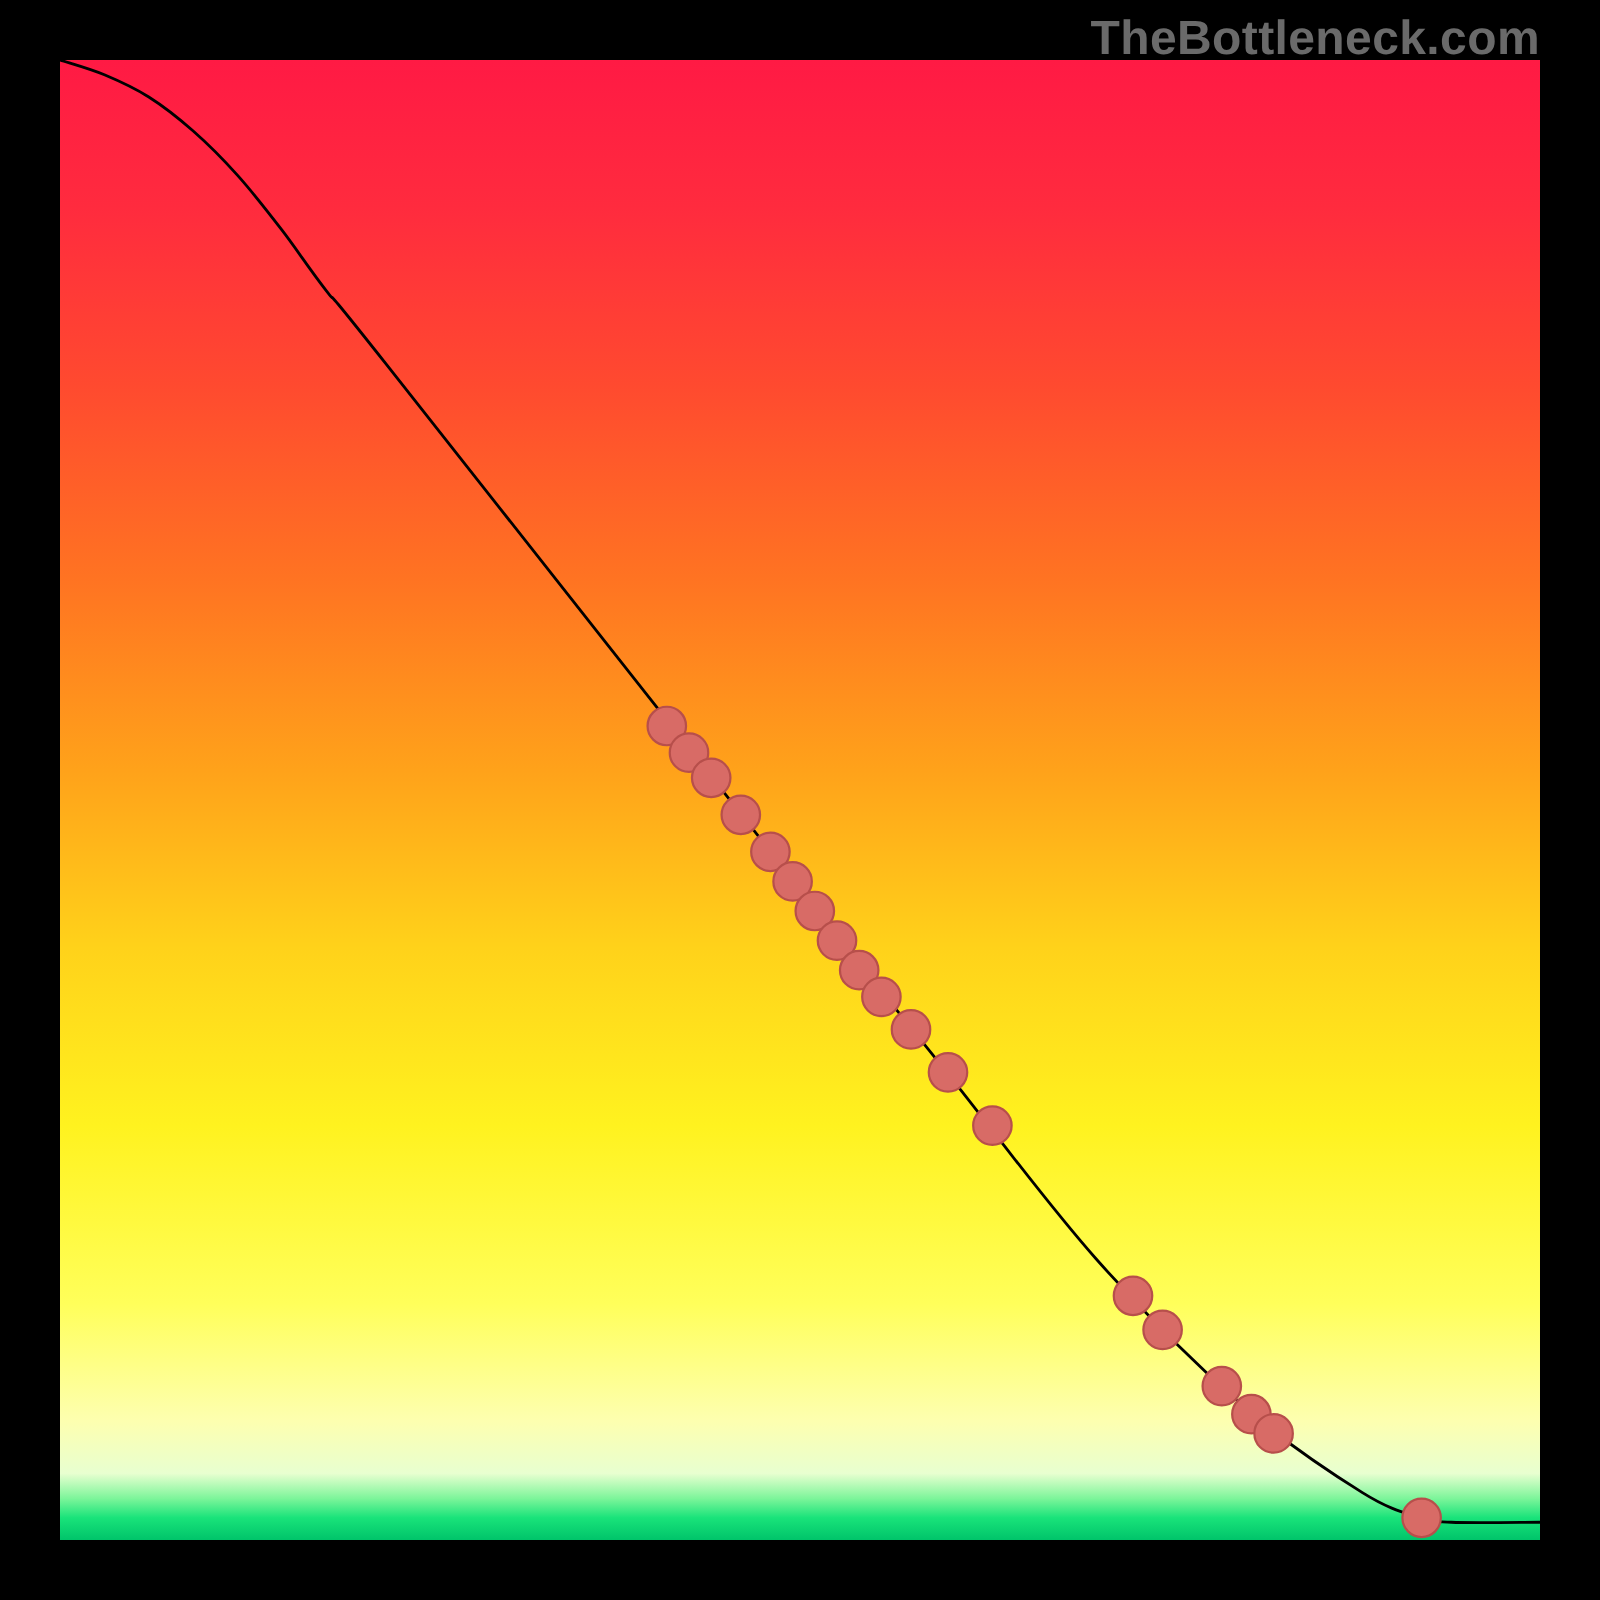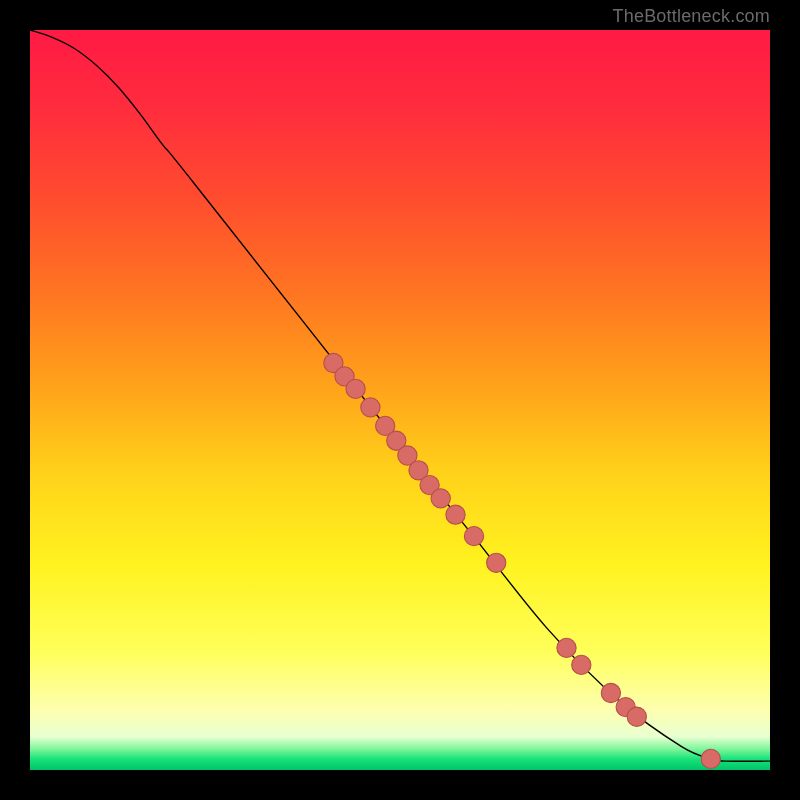--- a/index.html
+++ b/index.html
@@ -22,22 +22,22 @@
     left: 30px;
     top: 30px;
     width: 740px;
     height: 740px;
   }
   .watermark {
     position: absolute;
     top: 6px;
     right: 30px;
     color: #6a6a6a;
-    font-size: 18px;
-    font-weight: 400;
+    font-size: 24px;
+    font-weight: 700;
     letter-spacing: 0.2px;
     user-select: none;
   }
 </style>
 </head>
 <body>
 
 <div class="frame">
   <svg class="plot" viewBox="0 0 100 100" preserveAspectRatio="none">
     <defs>

